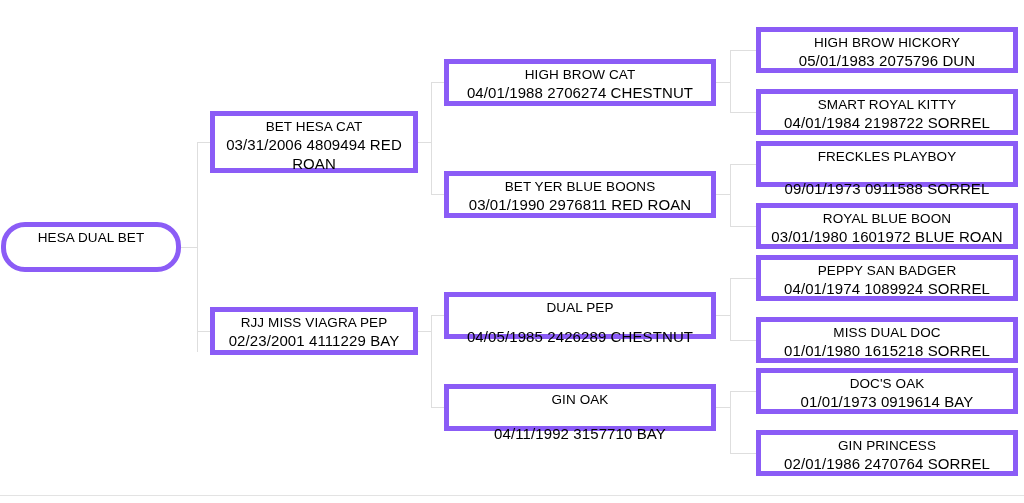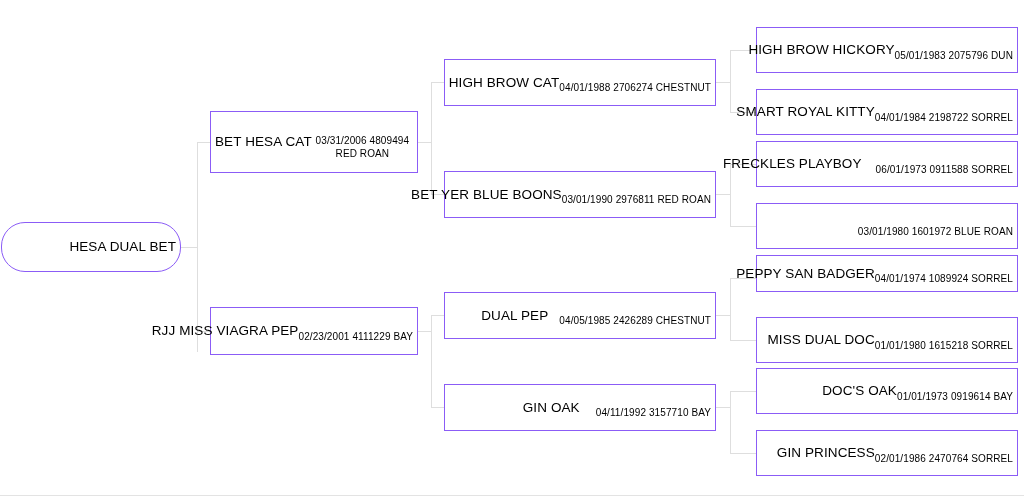--- a/index.html
+++ b/index.html
@@ -16,40 +16,39 @@
   }
   #pedigree-root {
     position: relative;
     width: 1024px;
     height: 503px;
     background: #ffffff;
   }
   .ped-box {
     position: absolute;
     box-sizing: border-box;
-    border: 1px solid #8b5cf6;
+    border: 5px solid #8b5cf6;
     background: #ffffff;
     display: flex;
-    flex-direction: row;
+    flex-direction: column;
     align-items: center;
-    justify-content: flex-end;
+    justify-content: space-between;
     text-align: center;
     line-height: 1.28;
     padding: 2px 4px;
     z-index: 3;
   }
   .ped-name {
     font-size: 13.5px;
     letter-spacing: 0.1px;
     white-space: nowrap;
   }
   .ped-detail {
-    font-size: 10px;
+    font-size: 15px;
     letter-spacing: 0.1px;
-    margin-top: 12px;
   }
   .ped-box.wrap .ped-detail {
     white-space: normal;
   }
   .ped-box.nowrap .ped-detail {
     white-space: nowrap;
   }
   
   .conn-h {
     position: absolute;
@@ -151,28 +150,29 @@
     <div class="ped-detail">05/01/1983 2075796 DUN</div>
   </div>
 
   <div class="ped-box nowrap" style="left:756px; top:89px; width:262px; height:46px;">
     <div class="ped-name">SMART ROYAL KITTY</div>
     <div class="ped-detail">04/01/1984 2198722 SORREL</div>
   </div>
 
   <div class="ped-box nowrap" style="left:756px; top:141px; width:262px; height:46px;gap:14px;">
     <div class="ped-name">FRECKLES PLAYBOY</div>
-    <div class="ped-detail">06/01/1973 0911588 SORREL</div>
+    <div class="ped-detail">09/01/1973 0911588 SORREL</div>
   </div>
 
   <div class="ped-box nowrap" style="left:756px; top:203px; width:262px; height:46px;">
+    <div class="ped-name">ROYAL BLUE BOON</div>
     <div class="ped-detail">03/01/1980 1601972 BLUE ROAN</div>
   </div>
 
-  <div class="ped-box nowrap" style="left:756px; top:255px; width:262px; height:37px;">
+  <div class="ped-box nowrap" style="left:756px; top:255px; width:262px; height:46px;">
     <div class="ped-name">PEPPY SAN BADGER</div>
     <div class="ped-detail">04/01/1974 1089924 SORREL</div>
   </div>
 
   <div class="ped-box nowrap" style="left:756px; top:317px; width:262px; height:46px;">
     <div class="ped-name">MISS DUAL DOC</div>
     <div class="ped-detail">01/01/1980 1615218 SORREL</div>
   </div>
 
   <div class="ped-box nowrap" style="left:756px; top:368px; width:262px; height:46px;">

